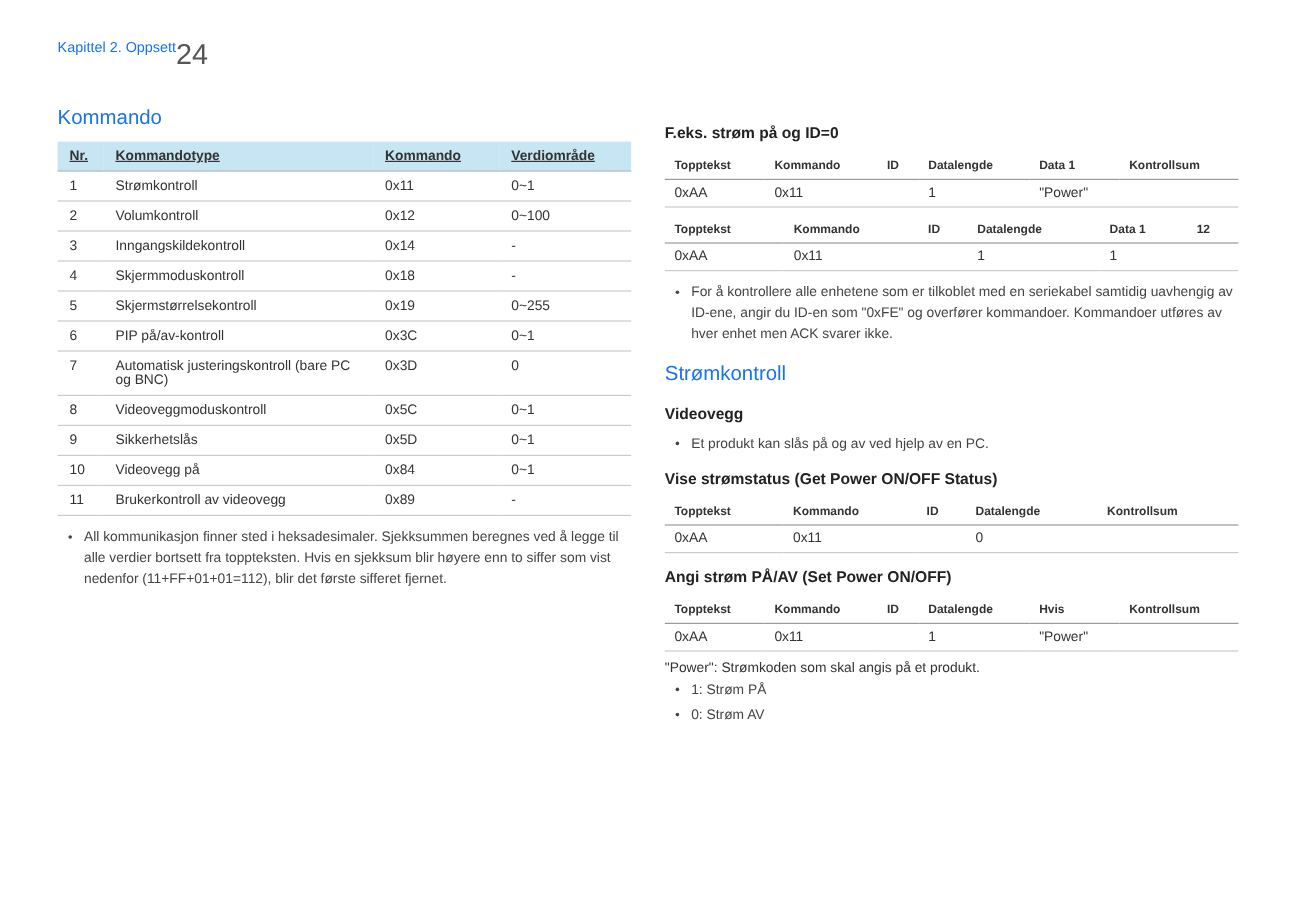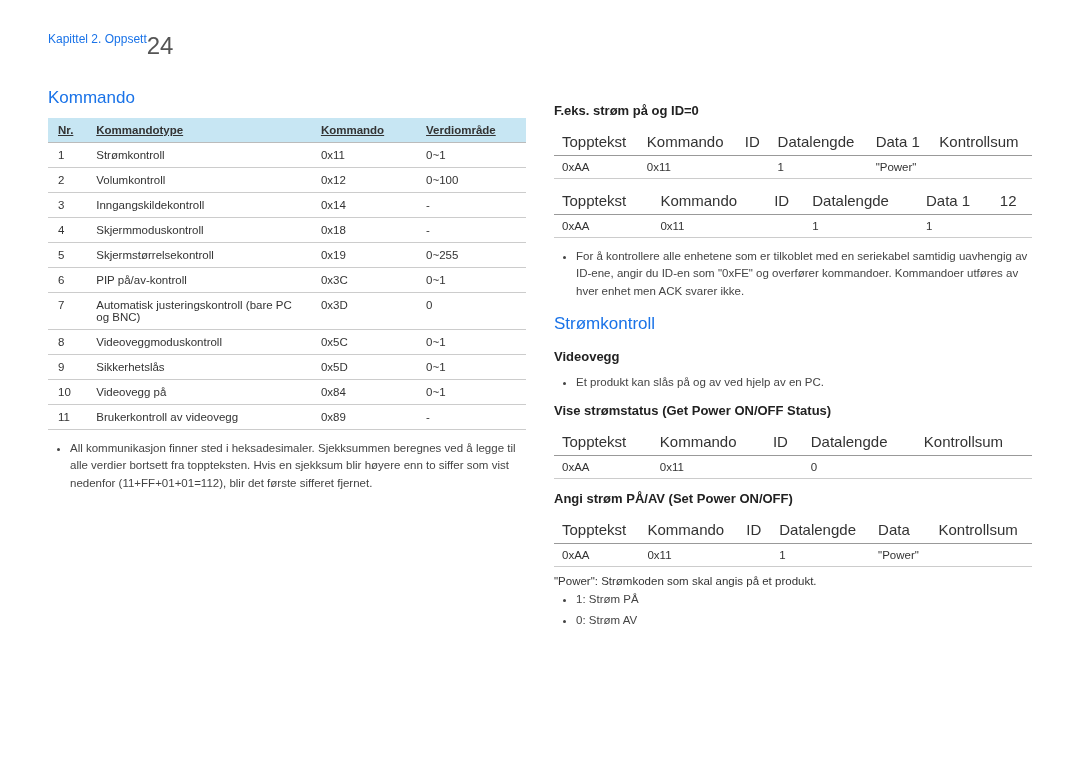--- a/index.html
+++ b/index.html
@@ -19,21 +19,21 @@
   .columns { display: flex; gap: 28px; }
   .col { flex: 1; }
   .section-title { color: #1a73e8; font-size: 17px; font-weight: 500; margin-bottom: 10px; }
   table { border-collapse: collapse; width: 100%; font-size: 11.5px; }
   .cmd-table th { background: #c7e6f3; text-align: left; padding: 6px 10px; font-weight: 600; border-bottom: 1px solid #bbb; text-decoration: underline; }
   .cmd-table td { padding: 6px 10px; border-bottom: 1px solid #ccc; vertical-align: top; }
   .note-list { list-style: disc; padding-left: 22px; margin-top: 10px; font-size: 11.5px; color: #444; line-height: 1.5; }
   .note-list li { margin-bottom: 4px; }
   .sub-heading { font-size: 13px; font-weight: 600; margin-top: 15px; margin-bottom: 10px; color: #222; }
   .sub-heading.mt { margin-top: 12px; }
-  .small-table th { text-align: left; padding: 5px 8px; font-weight: 400; border-bottom: 1px solid #999; font-size: 15px; color: #333; }
+  .small-table th { text-align: left; padding: 5px 8px; font-weight: 700; border-bottom: 1px solid #999; font-size: 10px; color: #333; }
   .small-table td { padding: 5px 8px; border-bottom: 1px solid #ccc; font-size: 11.5px; }
   .small-table { margin-bottom: 8px; }
   .para { font-size: 11.5px; margin-top: 8px; color: #333; }
 </style>
 </head>
 <body>
 
 <div class="header-row">
   <div class="breadcrumb">Kapittel 2. Oppsett</div>
   <div class="page-num">24</div>
@@ -209,21 +209,21 @@
     </table>
 
     <div class="sub-heading mt">Angi strøm PÅ/AV (Set Power ON/OFF)</div>
     <table class="small-table">
       <thead>
           <tr>
         <th>Topptekst</th>
         <th>Kommando</th>
         <th>ID</th>
         <th>Datalengde</th>
-        <th>Data</th>
+        <th>Hvis</th>
         <th>Kontrollsum</th>
       </tr>
         </thead>
       <tbody>
           <tr>
         <td>0xAA</td>
         <td>0x11</td>
         <td></td>
         <td>1</td>
         <td>"Power"</td>

